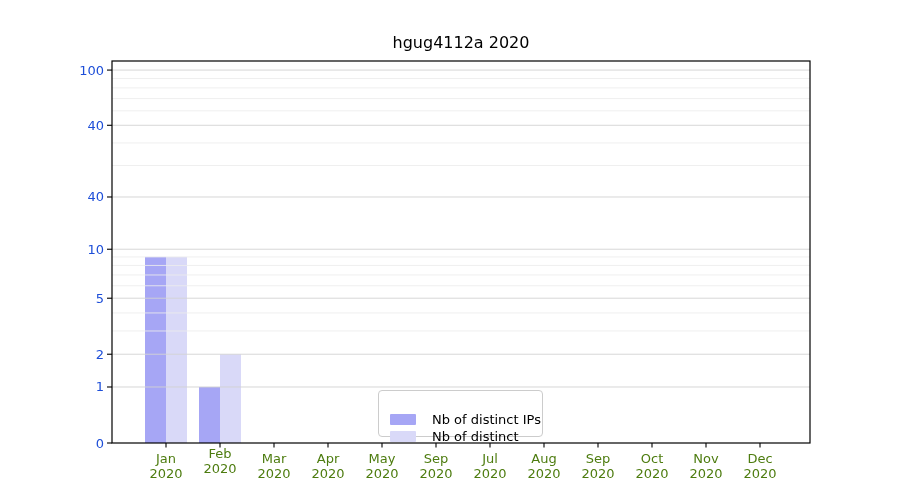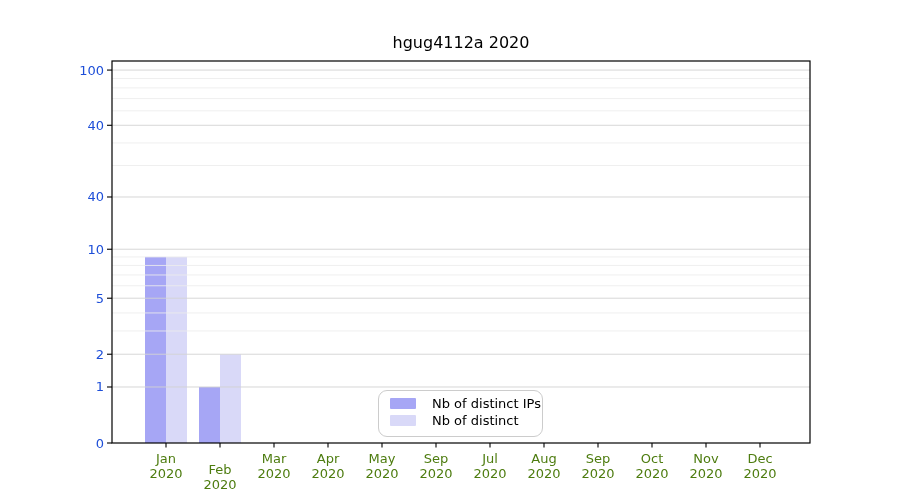--- a/index.html
+++ b/index.html
@@ -16,22 +16,22 @@
   .ylab{
     position:absolute;left:40px;width:64px;text-align:right;
     font-size:13px;line-height:17px;color:#1d4ed8;
   }
   .xlab{
     position:absolute;width:64px;text-align:center;
     font-size:13px;line-height:15px;color:#4d7c0f;
   }
   .legend{
     position:absolute;left:378px;top:390px;width:165px;height:47px;
-    background:rgba(255,255,255,0.9);border:1px solid #cccccc;border-radius:9px;
-    box-sizing:border-box;padding:4px 0 0 11px;
+    background:rgba(255,255,255,0.9);border:1px solid #cccccc;border-radius:4px;
+    box-sizing:border-box;padding:20px 0 0 11px;
   }
   .legend-row{display:flex;align-items:center;height:17px;}
   .swatch{width:26px;height:11px;display:inline-block;border-radius:1px;}
   .legend-label{font-size:13px;margin-left:16px;white-space:nowrap;}
 </style>
 </head>
 <body>
 
 <div class="canvas">
   <div class="title">hgug4112a 2020</div>
@@ -87,21 +87,21 @@
       <span class="ylab" style="top: 345.726px;">2</span>
       <span class="ylab" style="top: 289.716px;">5</span>
       <span class="ylab" style="top: 240.736px;">10</span>
       <span class="ylab" style="top: 188.485px;">40</span>
       <span class="ylab" style="top: 116.786px;">40</span>
       <span class="ylab" style="top: 61.5718px;">100</span>
       <div class="xlab" style="left: 134px; top: 451px;">
         <div>Jan</div>
         <div>2020</div>
       </div>
-      <div class="xlab" style="left: 188px; top: 462px;">
+      <div class="xlab" style="left: 188px; top: 446px;">
         <div>Feb</div>
         <div>2020</div>
       </div>
       <div class="xlab" style="left: 242px; top: 451px;">
         <div>Mar</div>
         <div>2020</div>
       </div>
       <div class="xlab" style="left: 296px; top: 451px;">
         <div>Apr</div>
         <div>2020</div>

